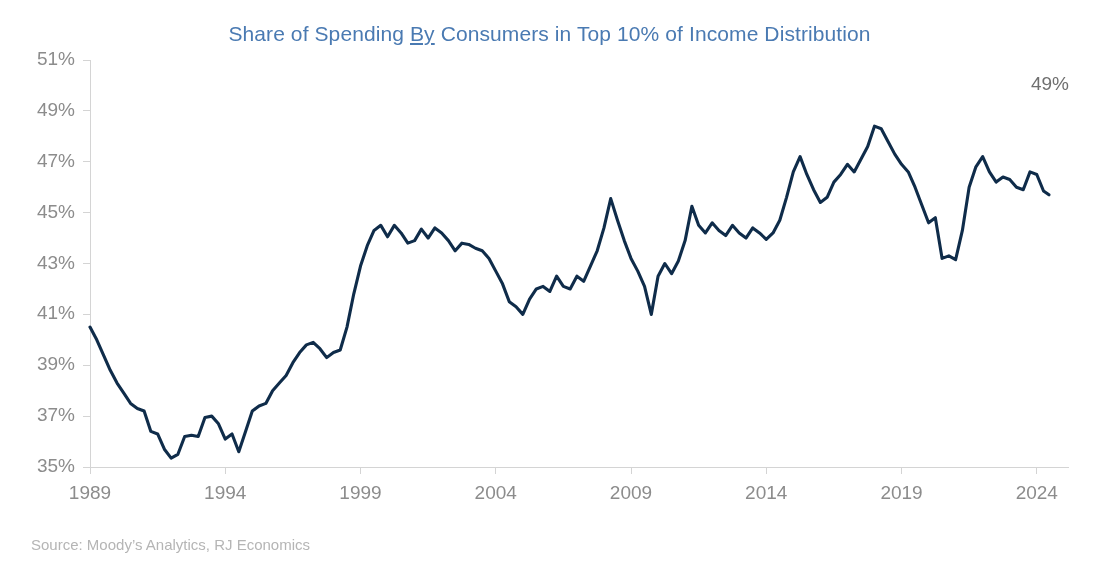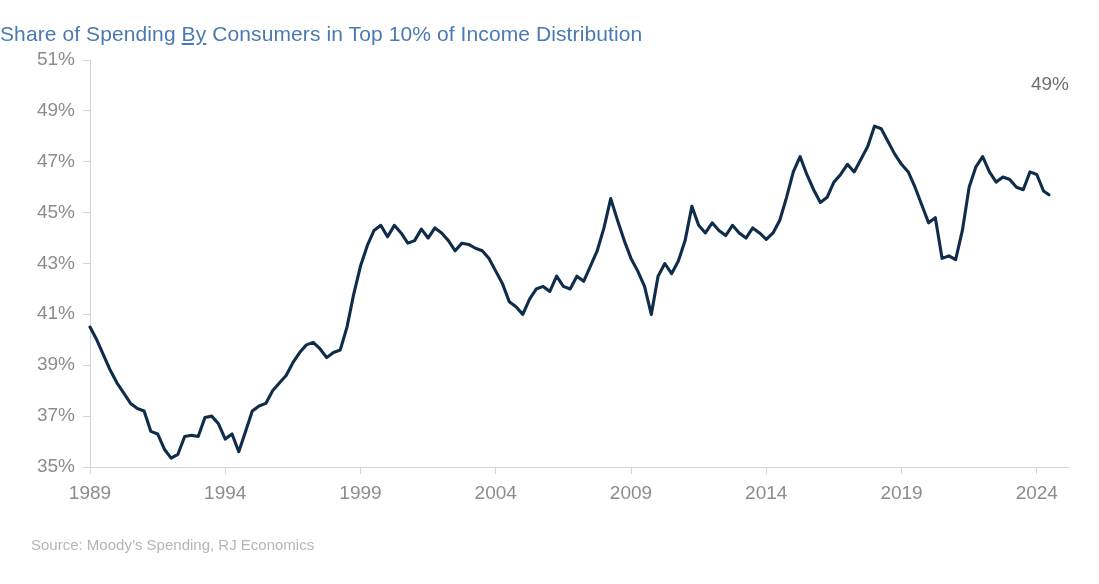--- a/index.html
+++ b/index.html
@@ -19,20 +19,21 @@
     left: 0;
     top: 0;
     width: 1099px;
     height: 584px;
   }
   .chart-title {
     position: absolute;
     left: 0;
     top: 22px;
     width: 1099px;
+    text-align: center;
     font-size: 21px;
     color: #4a7ab2;
     font-family: "Liberation Sans", sans-serif;
     letter-spacing: 0.1px;
     white-space: nowrap;
   }
   .chart-title .underline {
     text-decoration: underline;
   }
   .source-note {
@@ -139,15 +140,15 @@
         <line x1="90" y1="467" x2="1069" y2="467" class="axis-line"></line>
       </g>
     <g id="series-group">
         <path d="M90.00,327.09 L96.76,339.81 L103.53,355.08 L110.29,370.34 L117.05,383.06 L123.81,393.23 L130.58,403.41 L137.34,408.49 L144.10,411.04 L150.86,431.39 L157.63,433.93 L164.39,449.19 L171.15,458.10 L177.91,454.28 L184.68,436.47 L191.44,435.20 L198.20,436.47 L204.96,417.40 L211.73,416.13 L218.49,423.76 L225.25,439.02 L232.02,433.93 L238.78,451.74 L245.54,431.39 L252.30,411.04 L259.07,405.95 L265.83,403.41 L272.59,390.69 L279.35,383.06 L286.12,375.42 L292.88,362.71 L299.64,352.53 L306.40,344.90 L313.17,342.36 L319.93,348.72 L326.69,357.62 L333.46,352.53 L340.22,349.99 L346.98,327.09 L353.74,294.03 L360.51,266.04 L367.27,245.69 L374.03,230.43 L380.79,225.34 L387.56,236.79 L394.32,225.34 L401.08,232.97 L407.84,243.15 L414.61,240.61 L421.37,229.16 L428.13,238.06 L434.89,227.89 L441.66,232.97 L448.42,240.61 L455.18,250.78 L461.95,243.15 L468.71,244.42 L475.47,248.24 L482.23,250.78 L489.00,258.41 L495.76,271.13 L502.52,283.85 L509.28,301.66 L516.05,306.74 L522.81,314.38 L529.57,299.11 L536.33,288.94 L543.10,286.39 L549.86,291.48 L556.62,276.22 L563.38,286.39 L570.15,288.94 L576.91,276.22 L583.67,281.31 L590.44,266.04 L597.20,250.78 L603.96,227.89 L610.72,198.63 L617.49,220.26 L624.25,240.61 L631.01,258.41 L637.77,271.13 L644.54,286.39 L651.30,314.38 L658.06,276.22 L664.82,263.50 L671.59,273.67 L678.35,260.96 L685.11,240.61 L691.88,206.27 L698.64,225.34 L705.40,232.97 L712.16,222.80 L718.93,230.43 L725.69,235.52 L732.45,225.34 L739.21,232.97 L745.98,238.06 L752.74,227.89 L759.50,232.97 L766.26,239.33 L773.03,232.97 L779.79,220.26 L786.55,197.36 L793.31,171.92 L800.08,156.66 L806.84,174.47 L813.60,189.73 L820.37,202.45 L827.13,197.36 L833.89,182.10 L840.65,174.47 L847.42,164.29 L854.18,171.92 L860.94,159.21 L867.70,146.49 L874.47,126.14 L881.23,128.68 L887.99,141.40 L894.75,154.12 L901.52,164.29 L908.28,171.92 L915.04,187.19 L921.80,204.99 L928.57,222.80 L935.33,217.71 L942.09,258.41 L948.86,255.87 L955.62,259.68 L962.38,230.43 L969.14,187.19 L975.91,166.84 L982.67,156.66 L989.43,171.92 L996.19,182.10 L1002.96,177.01 L1009.72,179.56 L1016.48,187.19 L1023.24,189.73 L1030.01,171.92 L1036.77,174.47 L1043.53,191.00 L1048.94,194.82" class="series-path" stroke="#0f2c4a"></path>
       </g>
     <g id="annotation-group">
         <text x="1049.9424157303406" y="90.33124999999995" class="end-label">49%</text>
       </g>
   </svg>
 
-  <div class="source-note">Source: Moody’s Spending, RJ Economics</div>
+  <div class="source-note">Source: Moody’s Analytics, RJ Economics</div>
 
 </div>
 
 </body></html>

